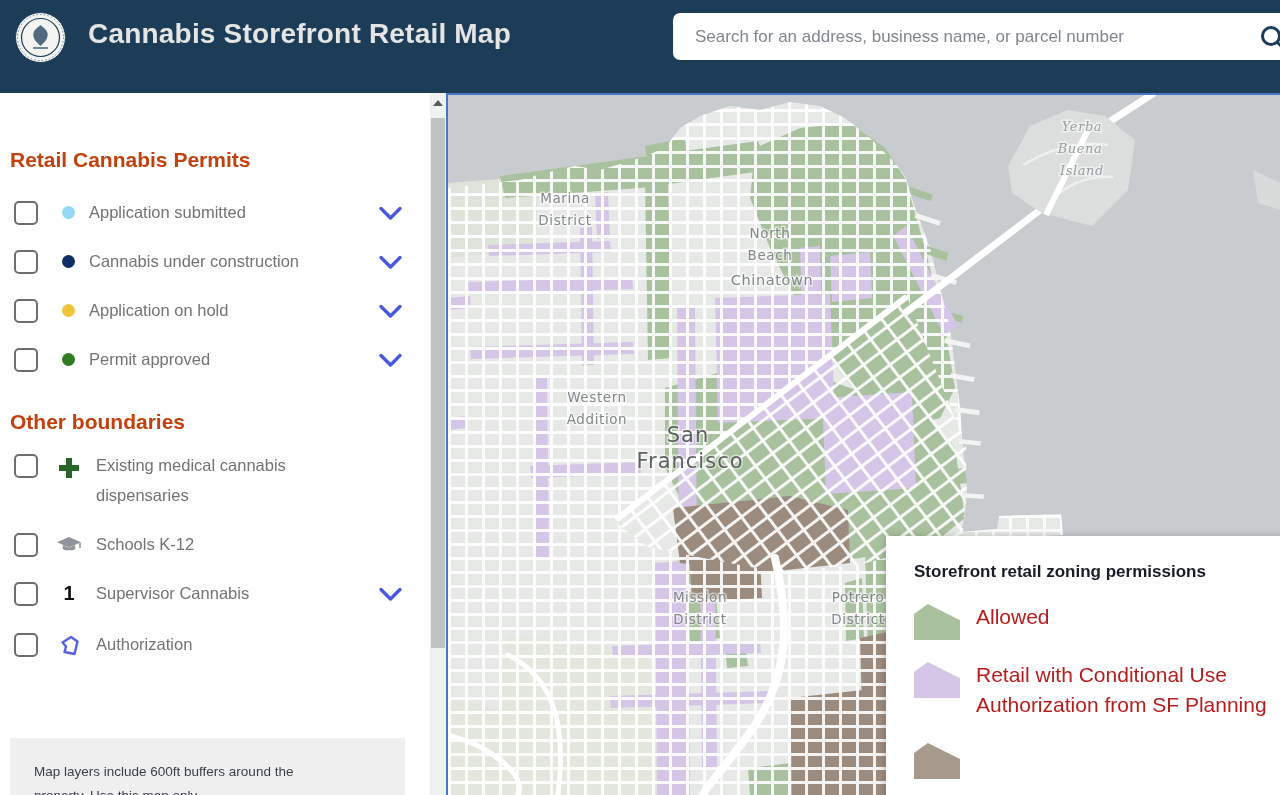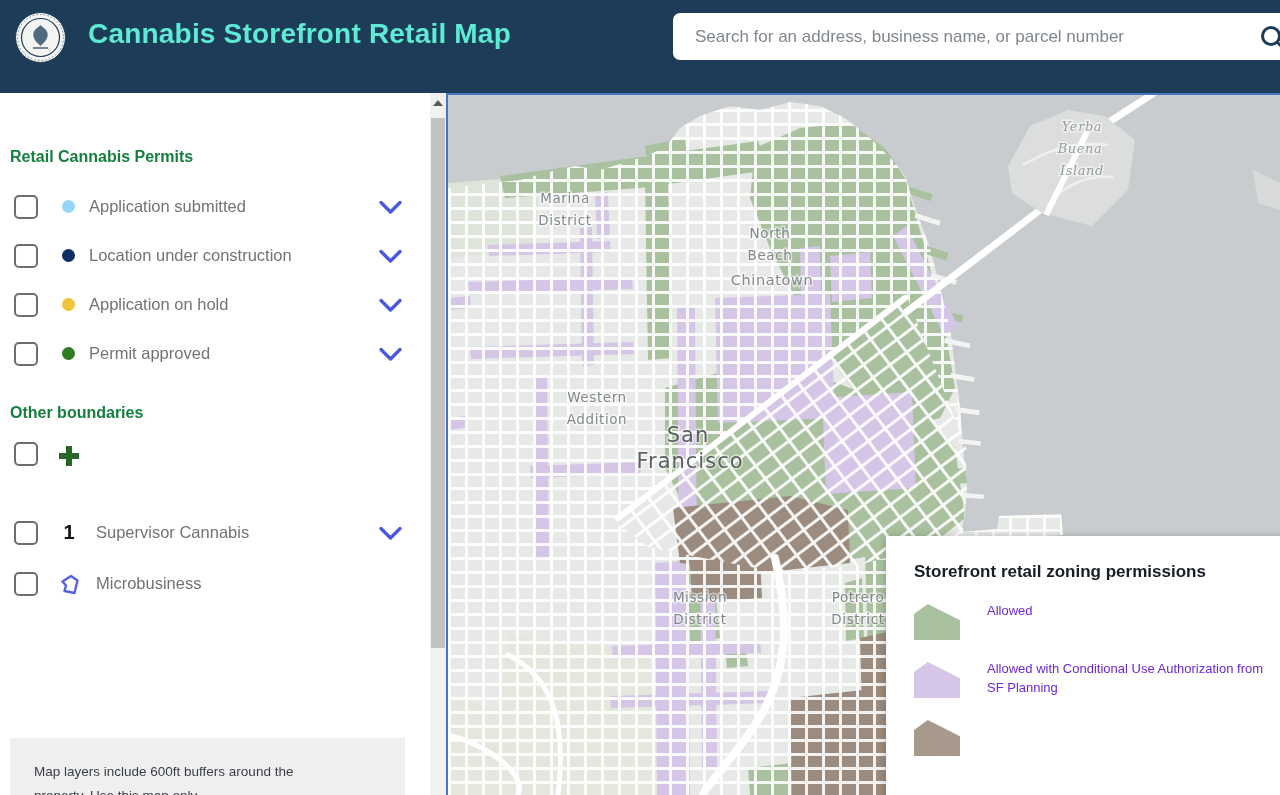--- a/index.html
+++ b/index.html
@@ -2,29 +2,29 @@
 <html><head>
 <meta charset="utf-8">
 <style>
   * { box-sizing: border-box; margin: 0; padding: 0; }
   html,body { width:1280px; height:795px; overflow:hidden; font-family:"Liberation Sans", sans-serif; background:#fff; }
   #app { position:relative; width:1280px; height:795px; overflow:hidden; }
 
   
   .header { position:absolute; left:0; top:0; width:1280px; height:93px; background:#1c3c58; display:flex; align-items:center; }
   .seal { position:absolute; left:14px; top:11px; width:53px; height:53px; }
-  .app-title { position:absolute; left:88px; top:18px; color:#5eead4; font-size:28px; font-weight:700; letter-spacing:.2px; }
+  .app-title { position:absolute; left:88px; top:18px; color:#e5e5e5; font-size:28px; font-weight:700; letter-spacing:.2px; }
   .searchwrap { position:absolute; left:673px; top:13px; width:640px; height:47px; }
   .searchwrap input { width:100%; height:100%; border:none; border-radius:7px; background:#ffffff; padding:0 40px 0 22px; font-size:17px; color:#3c4043; font-family:"Liberation Sans", sans-serif; outline:none; }
   .searchwrap input::placeholder { color:#80868f; }
   .search-ic { position:absolute; left:586px; top:11px; }
 
   
   .sidebar { position:absolute; left:0; top:93px; width:448px; height:702px; background:#ffffff; overflow:hidden; }
-  .side-heading { margin:55px 0 16px 10px; font-size:16px; font-weight:700; color:#15803d; }
+  .side-heading { margin:55px 0 16px 10px; font-size:21px; font-weight:700; color:#c2410c; }
   .side-heading.second { margin-top:26px; }
   .layer-row { position:relative; height:49px; display:flex; align-items:center; width:430px; }
   .layer-row.tall { height:70px; align-items:flex-start; padding-top:4px; }
   .cb { flex:0 0 auto; width:24px; height:24px; margin-left:14px; border:2.5px solid #6e6e6e; border-radius:5px; background:#fff; cursor:pointer; }
   .dot { width:13px; height:13px; border-radius:50%; margin-left:24px; }
   .row-ic { width:26px; margin-left:18px; display:flex; justify-content:center; }
   .layer-label { margin-left:14px; font-size:16.5px; color:#737373; max-width:250px; line-height:1.8; }
   .chev { position:absolute; left:378px; top:50%; margin-top:-7px; cursor:pointer; }
   .one-ic { font-size:20px; font-weight:800; color:#121212; }
   .plus-ic { position:relative; width:20px; height:20px; }
@@ -45,21 +45,21 @@
   .maplabel { fill:#82888a; font-size:13.5px; letter-spacing:.6px; paint-order:stroke; stroke:#ffffff; stroke-width:3px; stroke-opacity:.55; font-family:"DejaVu Sans", sans-serif; }
   .maplabel.big { fill:#5c6160; font-size:21px; letter-spacing:1px; }
   .maplabel.mid { font-size:14.5px; }
   .maplabel.isl { fill:#979da0; font-style:italic; font-size:13px; font-family:"DejaVu Serif", serif; }
 
   
   .legend { position:absolute; left:886px; top:536px; width:400px; height:300px; background:#ffffff; box-shadow:0 1px 8px rgba(0,0,0,.25); padding:26px 0 0 28px; }
   .legend-title { font-size:17px; font-weight:700; color:#181c26; margin-bottom:6px; }
   .legend-row { display:flex; align-items:flex-start; margin-top:20px; }
   .swatch { flex:0 0 auto; width:46px; height:36px; margin-top:2px; clip-path:polygon(0 28%, 30% 0, 100% 45%, 100% 100%, 0 100%); }
-  .legend-row span { margin-left:27px; font-size:13px; color:#6d28d9; line-height:1.45; max-width:295px; display:inline-block; }
+  .legend-row span { margin-left:16px; font-size:21px; color:#b91c1c; line-height:1.45; max-width:295px; display:inline-block; }
 </style>
 </head>
 <body>
 
 <div id="app">
 
   <div class="header">
     <svg class="seal" viewBox="0 0 53 53">
       <circle cx="26.5" cy="26.5" r="25" fill="#f4f4f2"></circle>
       <circle cx="26.5" cy="26.5" r="25" fill="none" stroke="#1c3c58" stroke-width="1"></circle>
@@ -88,21 +88,21 @@
       <span class="layer-label">Application submitted</span>
       <svg class="chev" width="25" height="15" viewBox="0 0 25 15">
           <path d="M3 2.5 L12.5 12 L22 2.5" fill="none" stroke="#4a57e0" stroke-width="3.4" stroke-linecap="round" stroke-linejoin="round"></path>
         </svg>
     </div>
 
 
     <div class="layer-row">
       <span class="cb"></span>
       <span class="dot" style="background: rgb(13, 47, 102);"></span>
-      <span class="layer-label">Location under construction</span>
+      <span class="layer-label">Cannabis under construction</span>
       <svg class="chev" width="25" height="15" viewBox="0 0 25 15">
           <path d="M3 2.5 L12.5 12 L22 2.5" fill="none" stroke="#4a57e0" stroke-width="3.4" stroke-linecap="round" stroke-linejoin="round"></path>
         </svg>
     </div>
 
     <div class="layer-row">
       <span class="cb"></span>
       <span class="dot" style="background: rgb(239, 196, 57);"></span>
       <span class="layer-label">Application on hold</span>
       <svg class="chev" width="25" height="15" viewBox="0 0 25 15">
@@ -119,40 +119,52 @@
         </svg>
     </div>
 
     <div class="side-heading second">Other boundaries</div>
 
     <div class="layer-row tall">
       <span class="cb"></span>
       <span class="row-ic" style="margin-top:4px;">
           <span class="plus-ic"></span>
         </span>
-    </div>
-
+      <span class="layer-label" style="margin-top:-3px;">Existing medical cannabis dispensaries</span>
+    </div>
+
+    <div class="layer-row">
+      <span class="cb"></span>
+      <span class="row-ic">
+        <svg width="26" height="17" viewBox="0 0 26 17">
+          <path d="M13 1 L25 6.2 L13 11.4 L1 6.2 Z" fill="#8f959a"></path>
+          <path d="M6.8 9 v3.4 c0 2.6 12.4 2.6 12.4 0 V9 L13 11.7 Z" fill="#8f959a"></path>
+          <path d="M24 7 v5" stroke="#8f959a" stroke-width="1.6"></path>
+        </svg>
+      </span>
+      <span class="layer-label">Schools K-12</span>
+    </div>
 
     <div class="layer-row">
       <span class="cb"></span>
       <span class="row-ic one-ic">1</span>
       <span class="layer-label">Supervisor Cannabis</span>
       <svg class="chev" width="25" height="15" viewBox="0 0 25 15">
           <path d="M3 2.5 L12.5 12 L22 2.5" fill="none" stroke="#4a57e0" stroke-width="3.4" stroke-linecap="round" stroke-linejoin="round"></path>
         </svg>
     </div>
 
     <div class="layer-row" style="height:54px;">
       <span class="cb"></span>
       <span class="row-ic">
         <svg width="23" height="23" viewBox="0 0 23 23">
           <path d="M4.5 8.5 L13 3 L19.5 7.5 L16.5 20 L6.5 18 L8 12.5 Z" fill="none" stroke="#5560e4" stroke-width="2.4" stroke-linejoin="round"></path>
         </svg>
       </span>
-      <span class="layer-label">Microbusiness</span>
+      <span class="layer-label">Authorization</span>
     </div>
 
     <div class="note-box">
       <p>Map layers include 600ft buffers around the property. Use this map only</p>
     </div>
 
     <div class="sb-track">
       <div class="sb-up"></div>
       <div class="sb-thumb"></div>
     </div>
@@ -287,20 +299,20 @@
   </div>
 
   <div class="legend">
     <div class="legend-title">Storefront retail zoning permissions</div>
     <div class="legend-row">
       <div class="swatch" style="background: rgb(169, 193, 158);"></div>
       <span>Allowed</span>
     </div>
     <div class="legend-row">
       <div class="swatch" style="background: rgb(213, 198, 231);"></div>
-      <span>Allowed with Conditional Use Authorization from SF Planning</span>
+      <span>Retail with Conditional Use Authorization from SF Planning</span>
     </div>
     <div class="legend-row">
       <div class="swatch" style="background: rgb(167, 154, 141);"></div>
     </div>
   </div>
 
 </div>
 
 </body></html>

